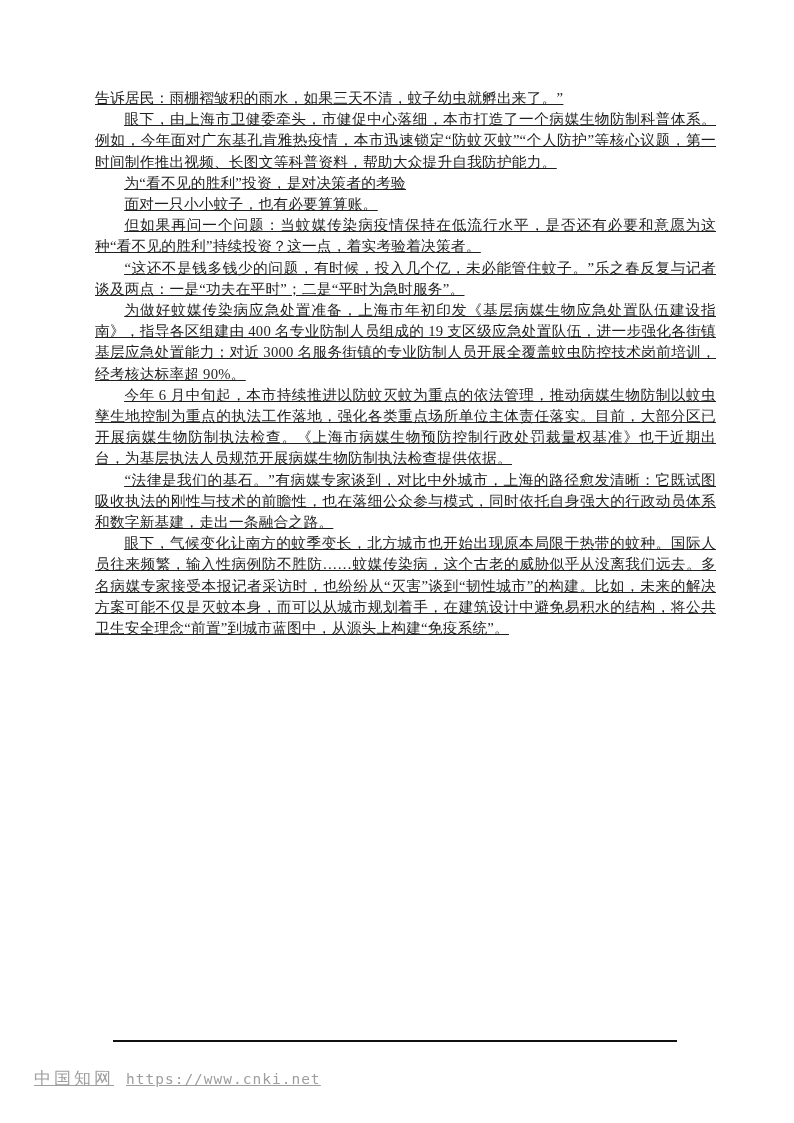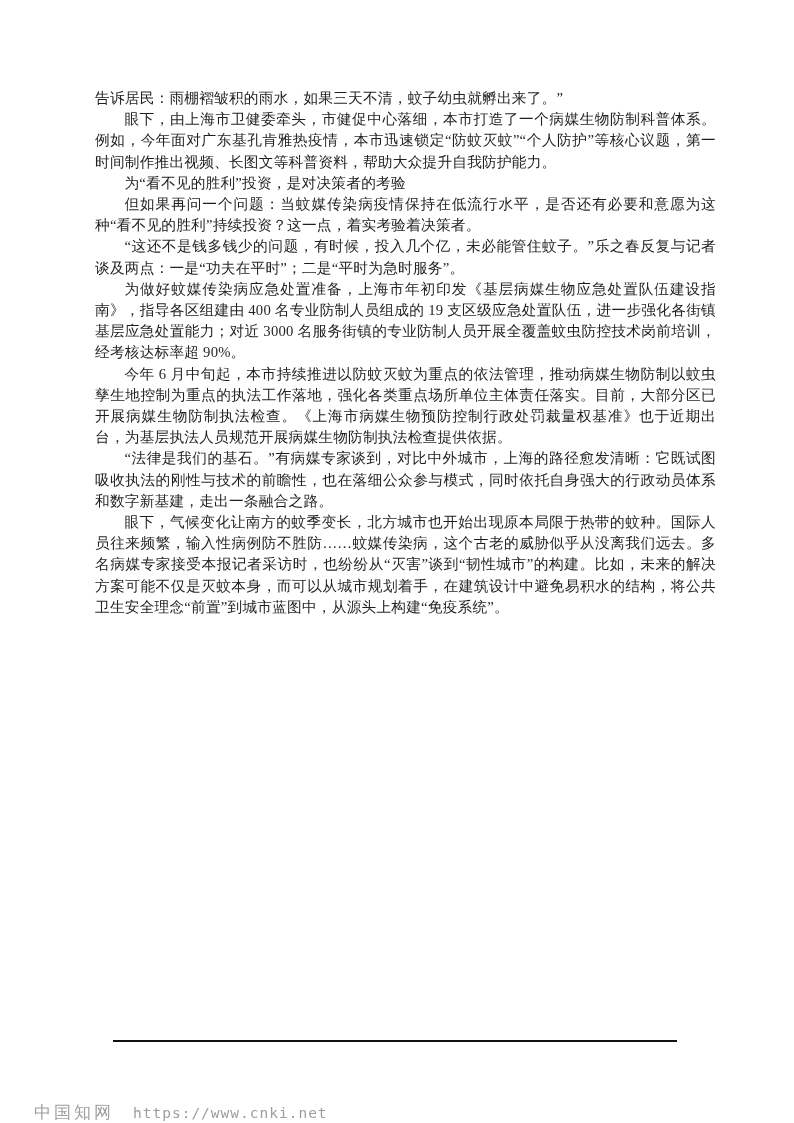--- a/index.html
+++ b/index.html
@@ -1,20 +1,20 @@
 <!DOCTYPE html>
 <html style="--text: #1f1f1f; --muted: #9e9e9e; --rule: #111111;"><head>
 <meta charset="utf-8">
 <style>
   :root{
     --text:#1f1f1f;
     --muted:#9e9e9e;
     --rule:#111111;
   }
-  *{margin:0;padding:0;box-sizing:border-box;}
+  *{margin:0;padding:0;box-sizing:border-box;text-decoration:underline;}
   html,body{background:#ffffff;}
   body{
     width:794px;height:1123px;
     position:relative;
     font-family:"Liberation Serif","DejaVu Serif",serif;
     overflow:hidden;
   }
   .page{
     position:absolute;inset:0;
     background:#ffffff;
@@ -39,24 +39,24 @@
   .page-number{
     position:absolute;
     left:113px;top:1045px;width:564px;
     text-align:right;
     font-size:12.5px;
     color:#222222;
     letter-spacing:1px;
   }
   .branding{
     position:absolute;
-    left:34px;top:1101px;
+    left:34px;top:1067px;
     display:flex;
     align-items:baseline;
-    gap:19px;
+    gap:12px;
     color:var(--muted);
   }
   .site-name{
     font-size:17px;
     letter-spacing:3px;
     color:var(--muted);
   }
   .site-url{
     font-family:"DejaVu Sans Mono","Liberation Mono",monospace;
     font-size:14.5px;
@@ -72,20 +72,21 @@
   <main class="article">
 
       <p>告诉居民：雨棚褶皱积的雨水，如果三天不清，蚊子幼虫就孵出来了。”</p>
 
 
       <p class="indent">眼下，由上海市卫健委牵头，市健促中心落细，本市打造了一个病媒生物防制科普体系。例如，今年面对广东基孔肯雅热疫情，本市迅速锁定“防蚊灭蚊”“个人防护”等核心议题，第一时间制作推出视频、长图文等科普资料，帮助大众提升自我防护能力。</p>
 
 
       <p class="indent">为“看不见的胜利”投资，是对决策者的考验</p>
 
+      <p class="indent">面对一只小小蚊子，也有必要算算账。</p>
 
 
       <p class="indent">但如果再问一个问题：当蚊媒传染病疫情保持在低流行水平，是否还有必要和意愿为这种“看不见的胜利”持续投资？这一点，着实考验着决策者。</p>
 
       <p class="indent">“这还不是钱多钱少的问题，有时候，投入几个亿，未必能管住蚊子。”乐之春反复与记者谈及两点：一是“功夫在平时”；二是“平时为急时服务”。</p>
 
       <p class="indent">为做好蚊媒传染病应急处置准备，上海市年初印发《基层病媒生物应急处置队伍建设指南》，指导各区组建由 400 名专业防制人员组成的 19 支区级应急处置队伍，进一步强化各街镇基层应急处置能力；对近 3000 名服务街镇的专业防制人员开展全覆盖蚊虫防控技术岗前培训，经考核达标率超 90%。</p>
 
       <p class="indent">今年 6 月中旬起，本市持续推进以防蚊灭蚊为重点的依法管理，推动病媒生物防制以蚊虫孳生地控制为重点的执法工作落地，强化各类重点场所单位主体责任落实。目前，大部分区已开展病媒生物防制执法检查。《上海市病媒生物预防控制行政处罚裁量权基准》也于近期出台，为基层执法人员规范开展病媒生物防制执法检查提供依据。</p>
 

